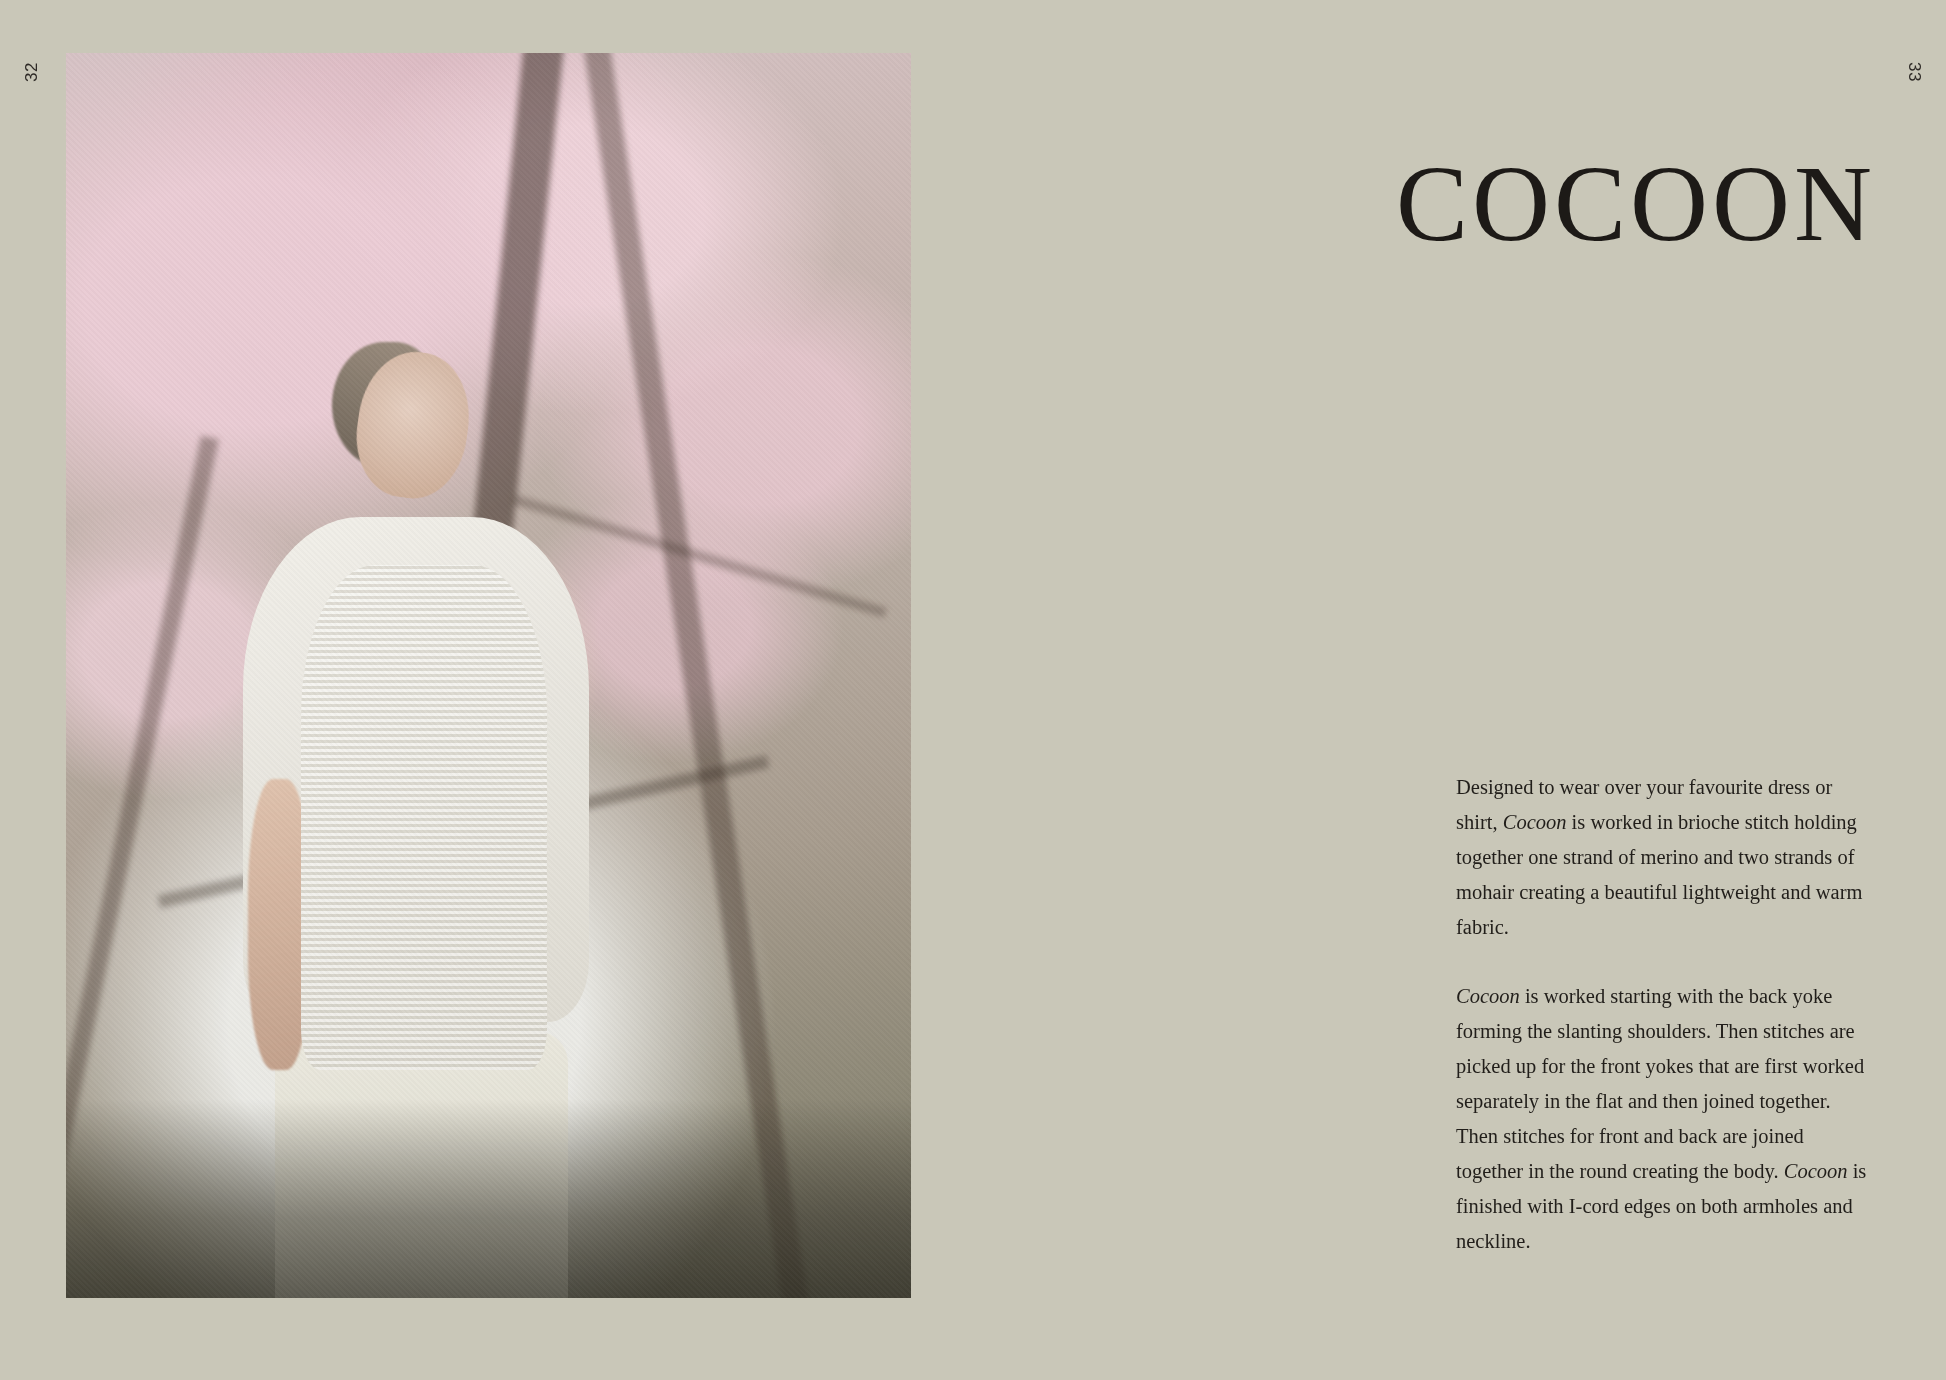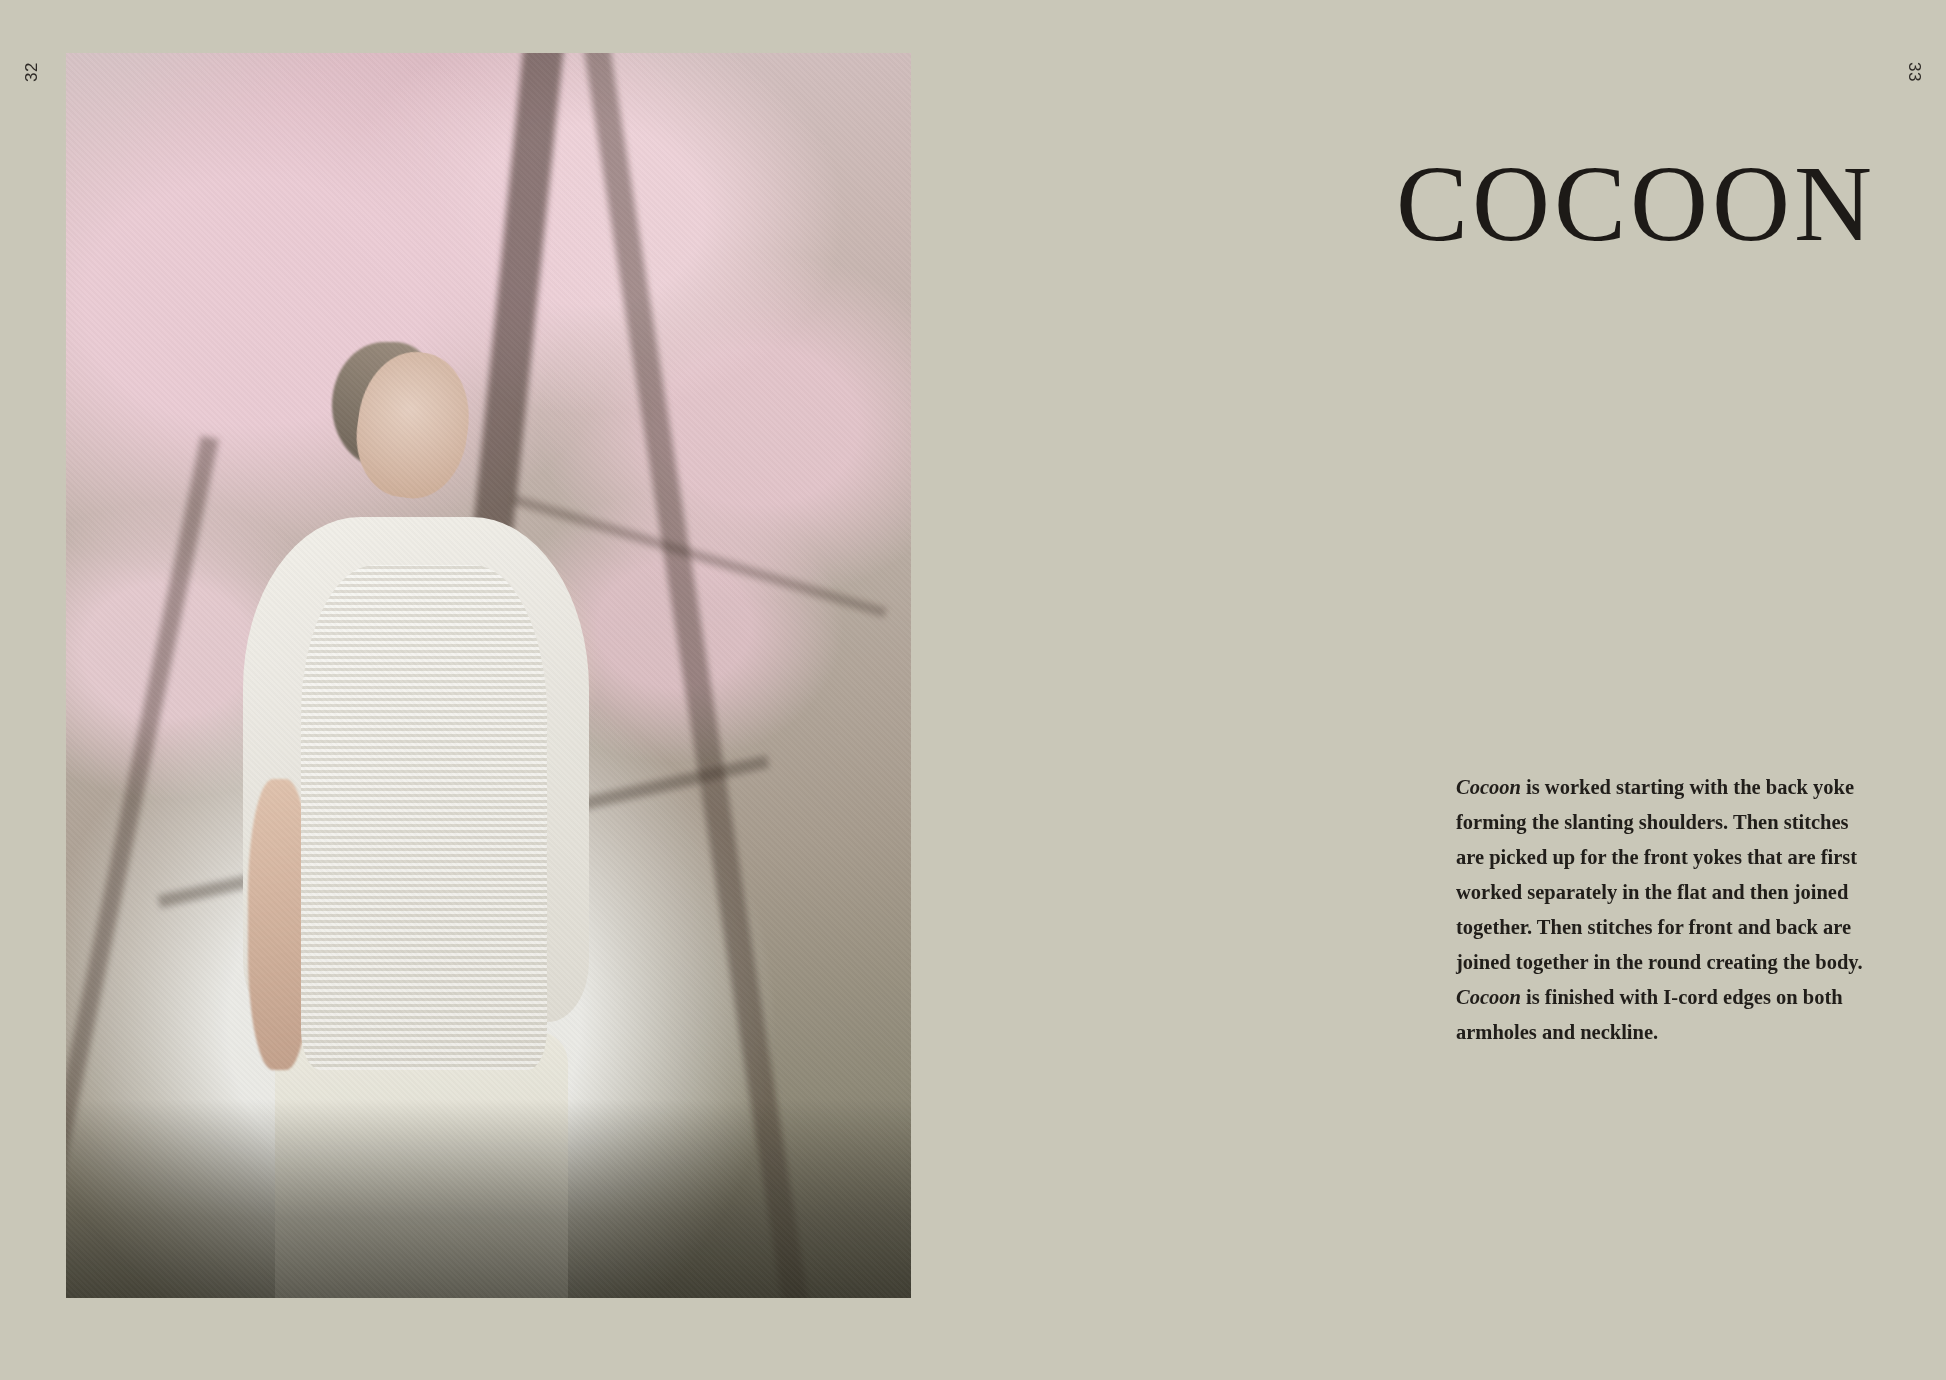--- a/index.html
+++ b/index.html
@@ -148,21 +148,21 @@
     position: absolute;
     left: 1456px;
     top: 770px;
     width: 412px;
     font-size: 20.5px;
     line-height: 35px;
     color: #211e1a;
     text-align: left;
   }
   .body-copy p { margin: 0 0 34px 0; }
-  .body-copy p:last-child { margin-bottom: 6px; font-weight: bold; }
+  .body-copy p:last-child { margin-bottom: 6px; }
   .body-copy em { font-style: italic; }
 </style>
 </head>
 <body>
 
 <div class="spread">
 
   <div class="folio left">32</div>
 
   <div class="photo-frame">
@@ -182,16 +182,17 @@
     </div>
     <div class="ground"></div>
     <div class="grain"></div>
   </div>
 
   <div class="folio right">33</div>
 
   <h1 class="title">COCOON</h1>
 
   <div class="body-copy">
+      <p><span>Designed to wear over your favourite dress or shirt, </span><em>Cocoon</em><span> is worked in brioche stitch holding together one strand of merino and two strands of mohair creating a beautiful lightweight and warm fabric.</span></p>
       <p><em>Cocoon</em><span> is worked starting with the back yoke forming the slanting shoulders. Then stitches are picked up for the front yokes that are first worked separately in the flat and then joined together. Then stitches for front and back are joined together in the round creating the body. </span><em>Cocoon</em><span> is finished with I-cord edges on both armholes and neckline.</span></p>
     </div>
 
 </div>
 
 </body></html>

